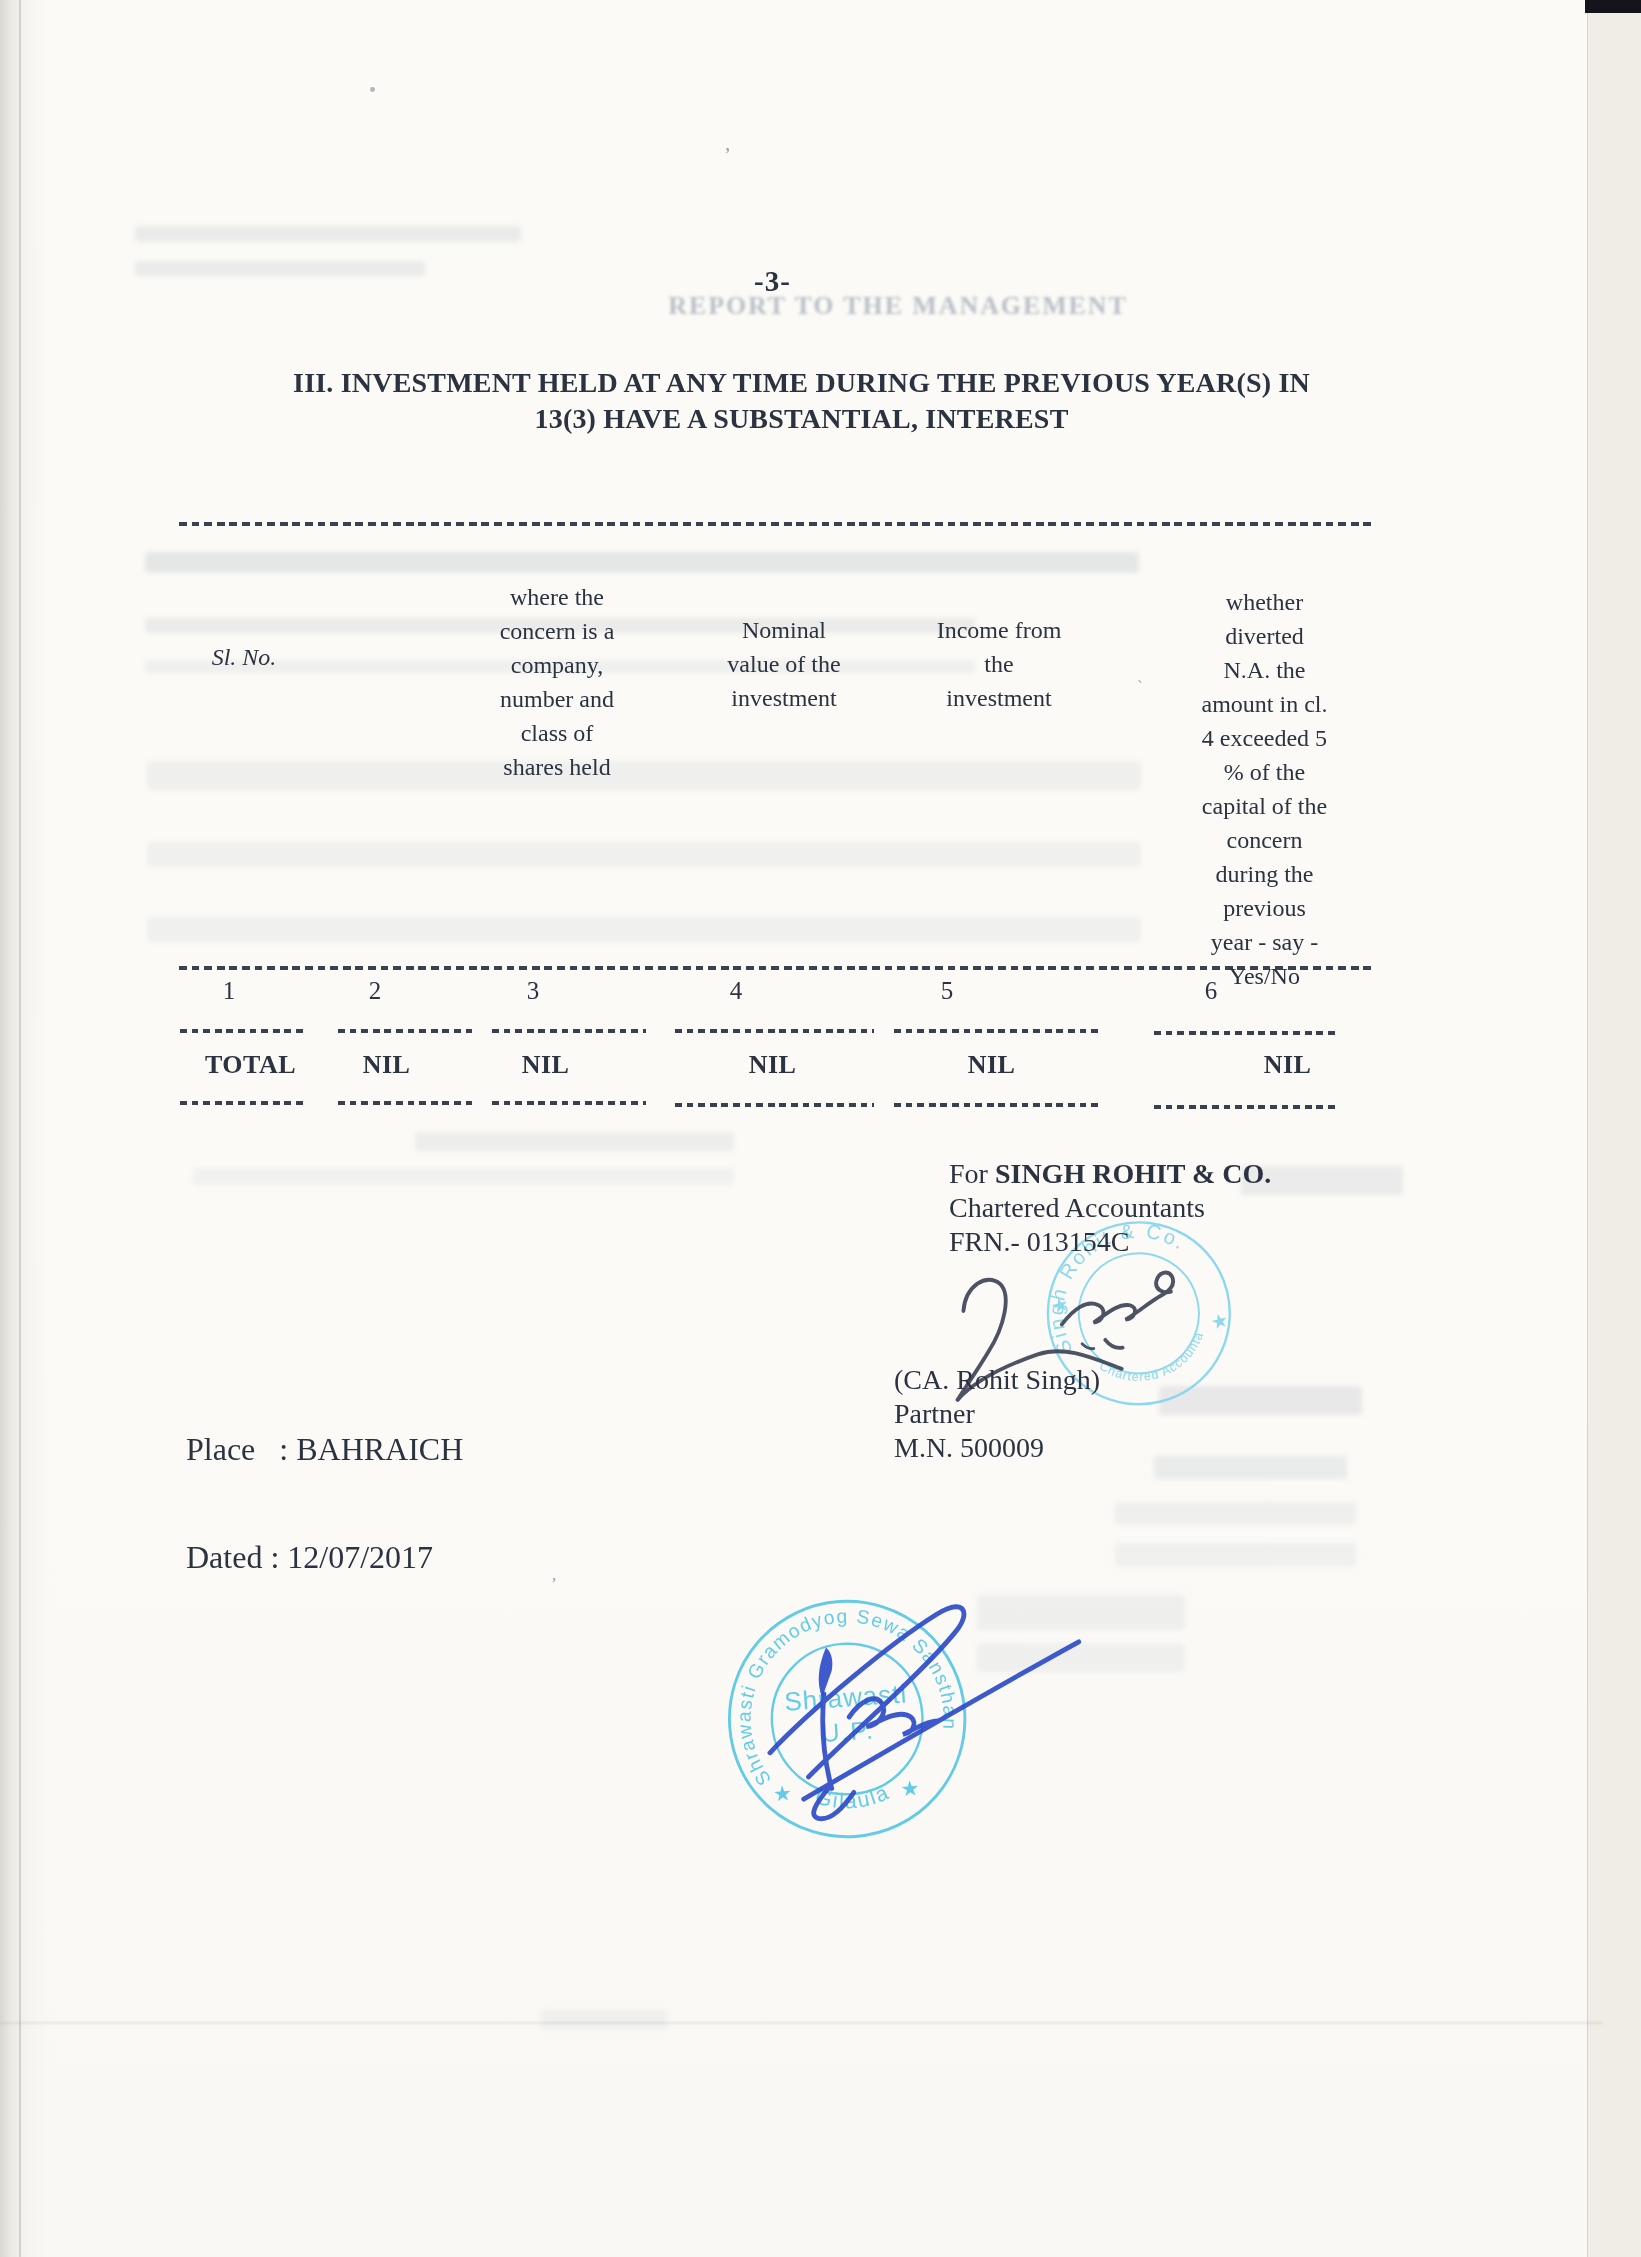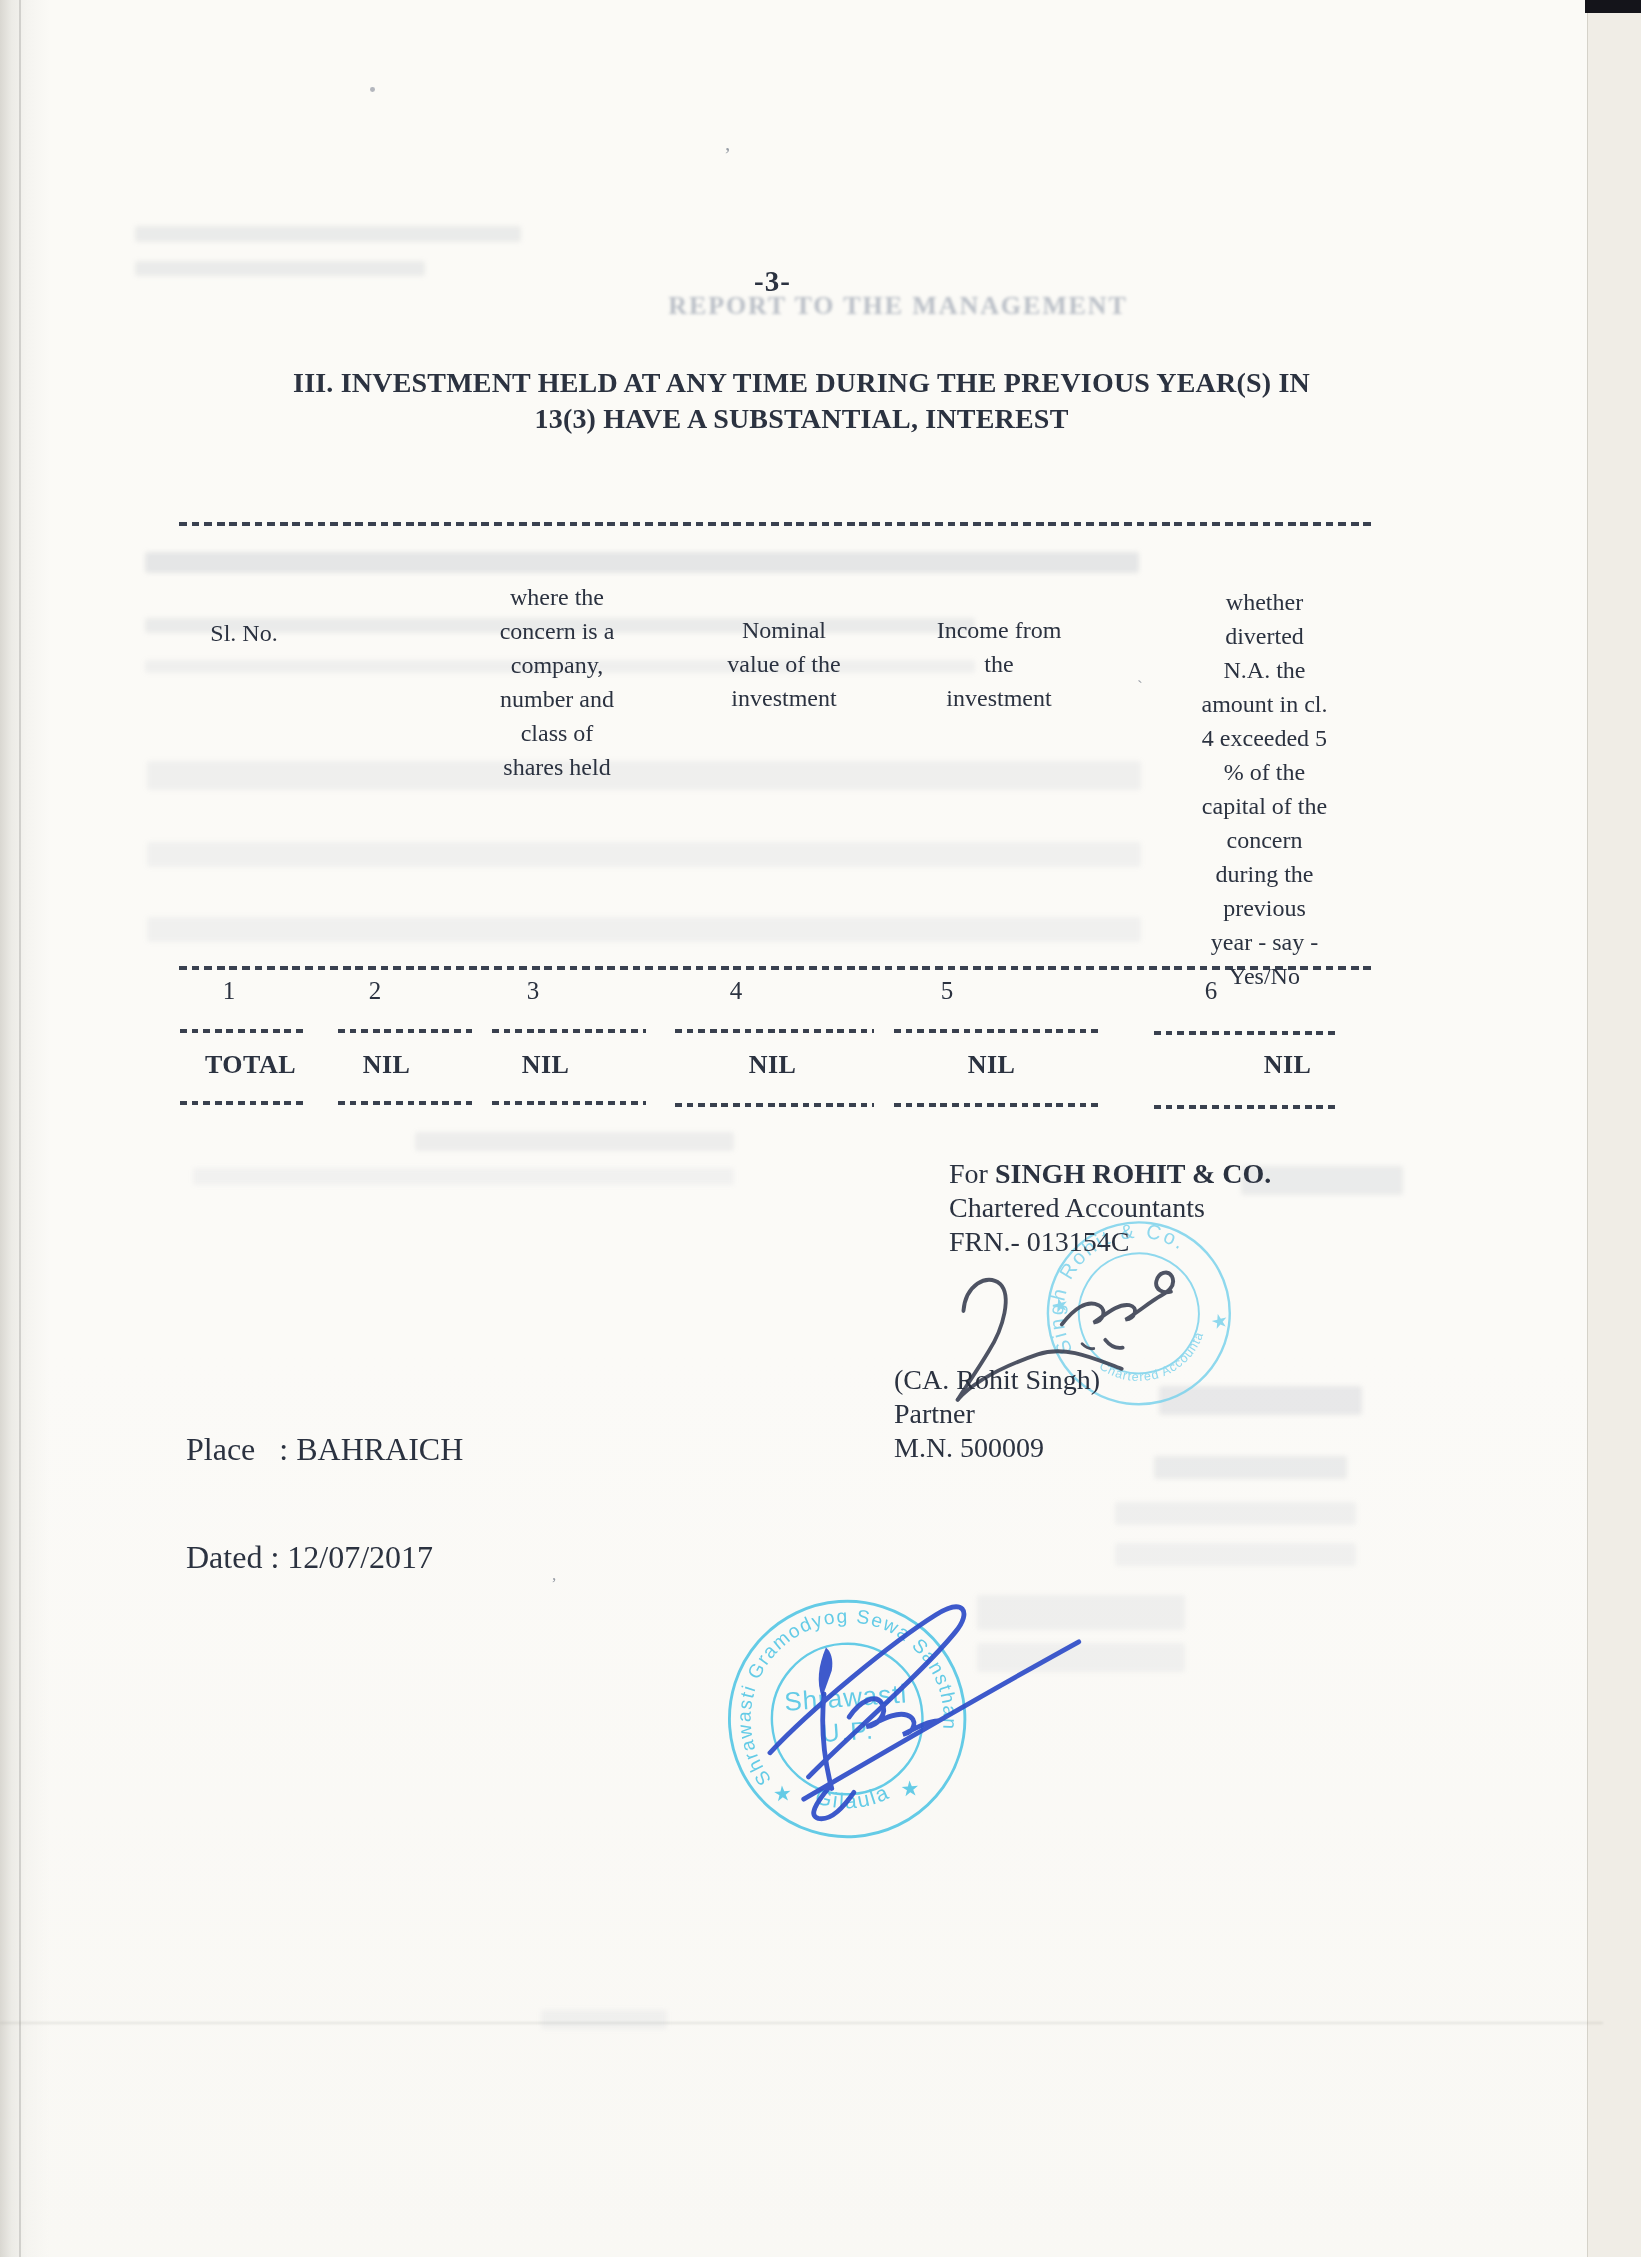--- a/index.html
+++ b/index.html
@@ -83,21 +83,21 @@
   <div class="pageno">-3-</div>
 
   <div class="title">
     <div>III. INVESTMENT HELD AT ANY TIME DURING THE PREVIOUS YEAR(S) IN</div>
     <div>13(3) HAVE A SUBSTANTIAL, INTEREST</div>
   </div>
 
   <div class="rule" style="left:179px;top:522px;width:1194px;"></div>
   <div class="rule" style="left:179px;top:966px;width:1194px;"></div>
 
-  <div class="hcell" style="left:186px;top:578px;width:116px;">Sl. No.</div>
+  <div class="hcell" style="left:186px;top:602px;width:116px;font-style:italic;">Sl. No.</div>
   <div class="hcell" style="left:475px;top:542px;width:164px;">where the
 concern is a
 company,
 number and
 class of
 shares held</div>
   <div class="hcell" style="left:697px;top:575px;width:174px;">Nominal
 value of the
 investment</div>
   <div class="hcell" style="left:912px;top:575px;width:174px;">Income from

